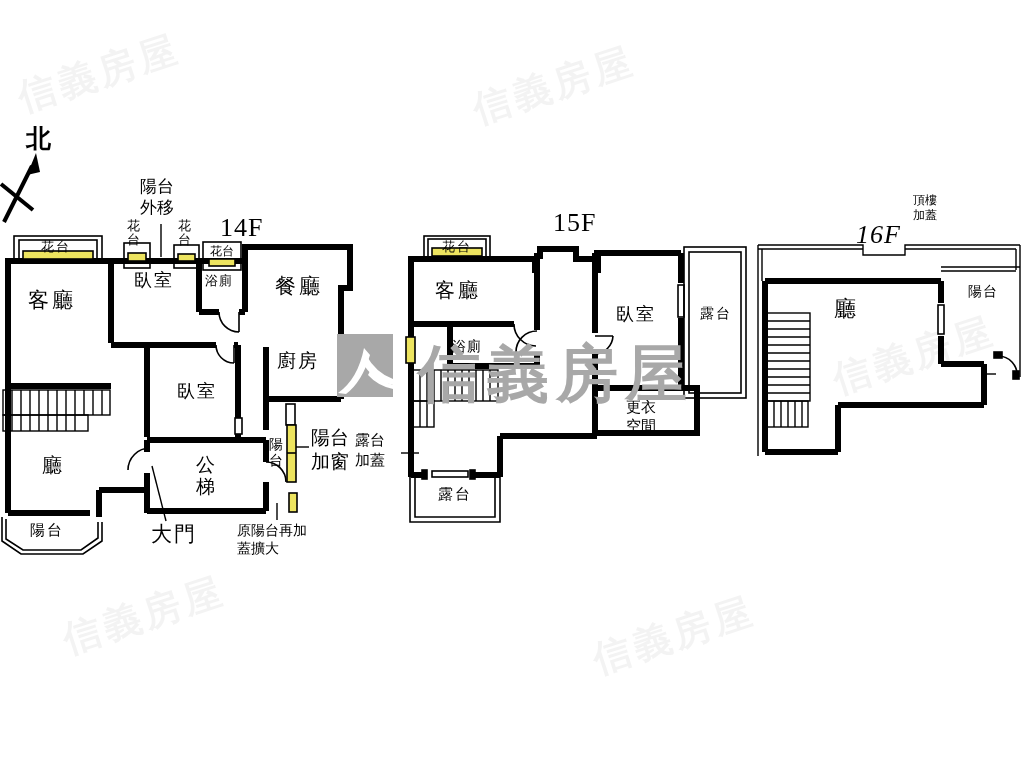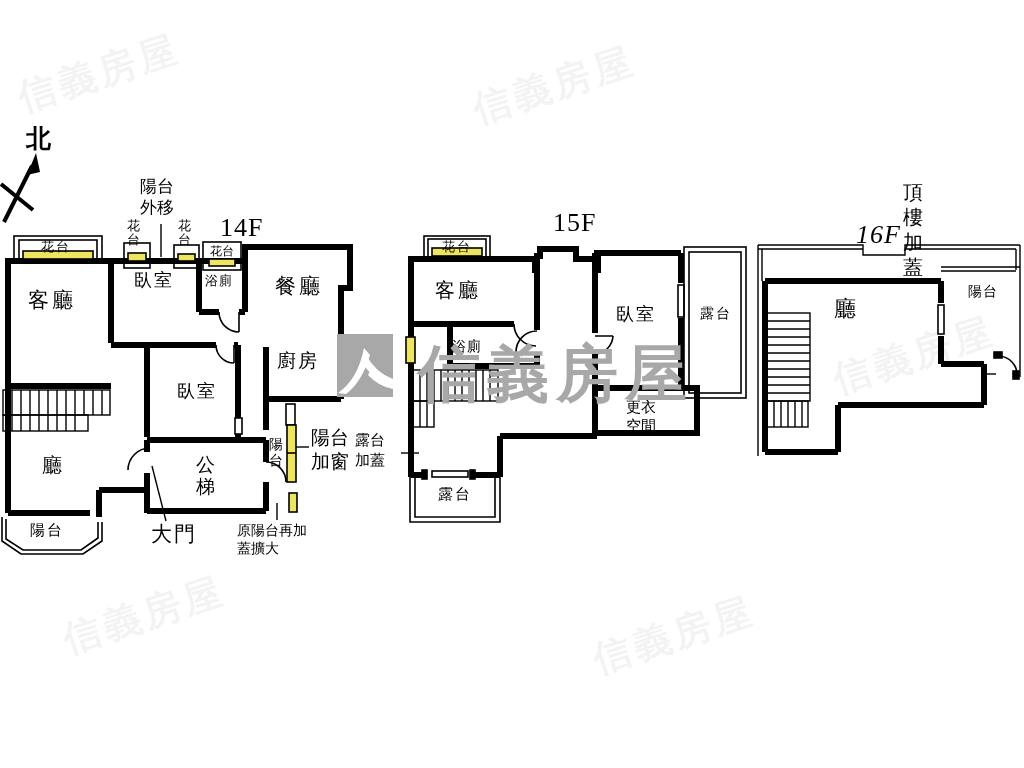--- a/index.html
+++ b/index.html
@@ -229,20 +229,20 @@
   <div class="lbl ctr" style="left:430px;top:239px;width:54px;font-size:13px;letter-spacing:2px;">花台</div>
   <div class="lbl" style="left:435px;top:278px;font-size:20px;letter-spacing:3px;">客廳</div>
   <div class="lbl" style="left:452px;top:339px;font-size:14px;letter-spacing:1px;">浴廁</div>
   <div class="lbl" style="left:616px;top:304px;font-size:18px;letter-spacing:2px;">臥室</div>
   <div class="lbl" style="left:700px;top:306px;font-size:14px;letter-spacing:2px;">露台</div>
   <div class="lbl wrap" style="left:355px;top:431px;width:42px;font-size:15px;line-height:1.3;">露台加蓋</div>
   <div class="lbl wrap ctr" style="left:624px;top:398px;width:34px;font-size:15px;">更衣空間</div>
   <div class="lbl" style="left:438px;top:485px;font-size:15px;letter-spacing:2px;">露台</div>
 
   <div class="lbl f-title" style="left:856px;top:219px;font-style:italic;">16F</div>
-  <div class="lbl wrap" style="left:903px;top:180px;width:34px;font-size:20px;">頂樓加蓋</div>
+  <div class="lbl wrap" style="left:903px;top:193px;width:34px;font-size:12px;text-align:right;">頂樓加蓋</div>
   <div class="lbl" style="left:834px;top:296px;font-size:22px;">廳</div>
   <div class="lbl" style="left:968px;top:284px;font-size:14px;letter-spacing:1px;">陽台</div>
 
   <div class="wm-brand">信義房屋</div>
 
 
 </div>
 
 </body></html>

